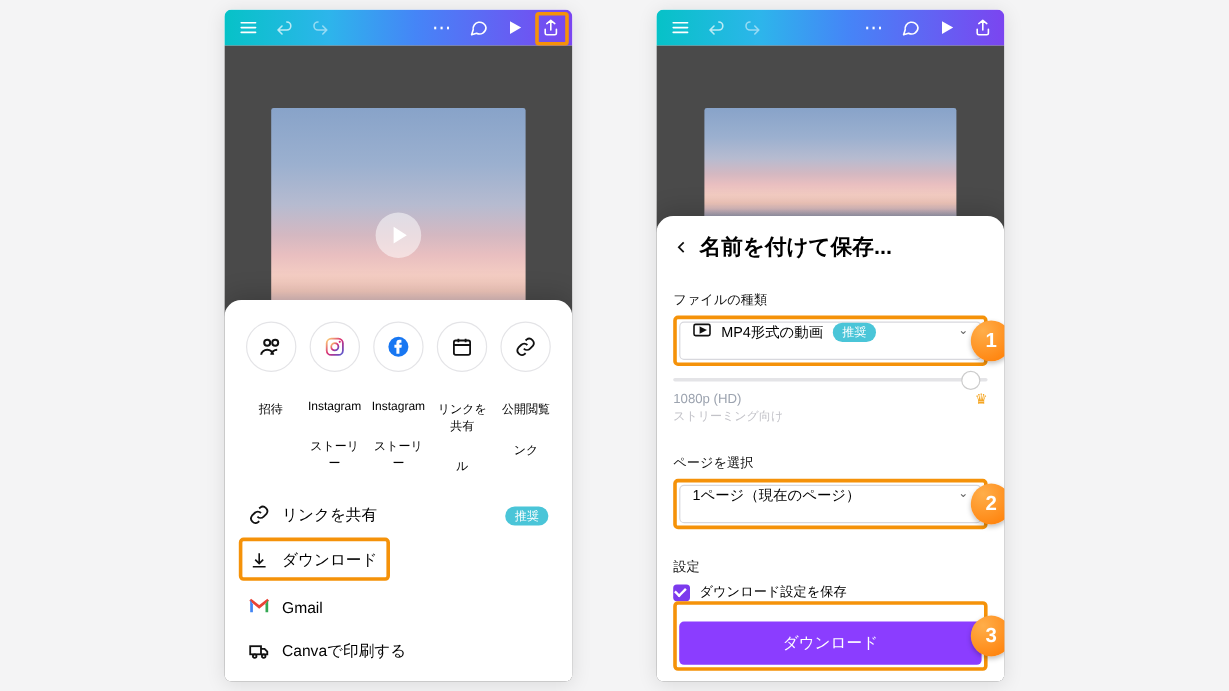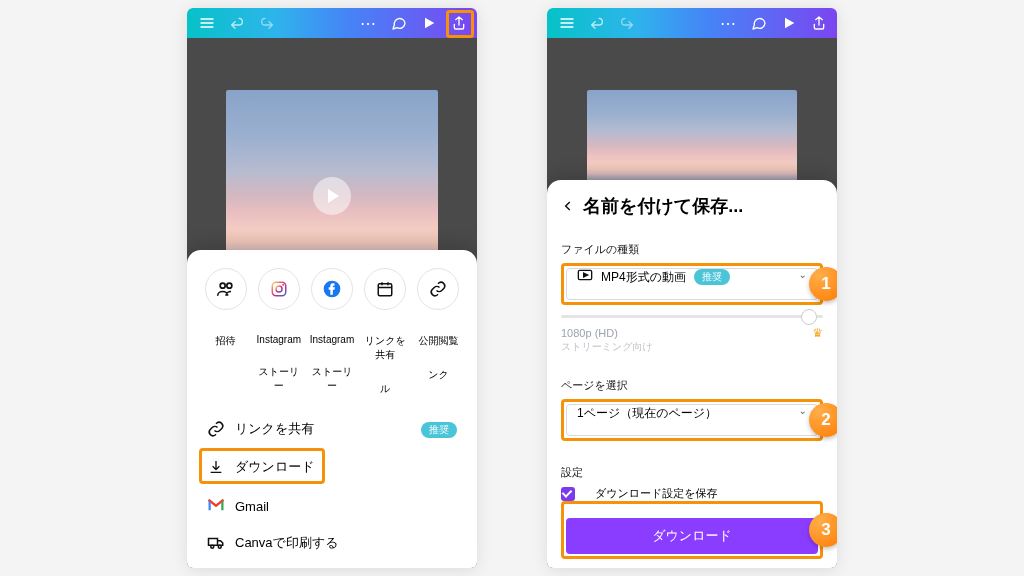--- a/index.html
+++ b/index.html
@@ -40,21 +40,21 @@
   .sheet2 h4{font-size:18px;font-weight:600;display:flex;align-items:center;gap:8px}
   .lbl{font-size:11px;color:#111;margin-top:24px;margin-bottom:6px}
   .sel{border:1px solid #d8d8dd;border-radius:4px;height:32px;display:flex;align-items:flex-start;padding:0 10px;font-size:12px;gap:8px;position:relative}
   .sel .chev{margin-left:auto;font-size:10px;color:#666}
   .rec-badge{background:#4ac5d8;color:#fff;font-size:10px;padding:1px 8px;border-radius:10px}
   .slider{height:3px;background:#e4e4e7;border-radius:2px;margin-top:10px;position:relative}
   .slider::after{content:"";position:absolute;right:6px;top:-6px;width:14px;height:14px;background:#fff;border:1px solid #ccc;border-radius:50%}
   .q-sub{font-size:11px;color:#9ca3af;margin-top:8px;display:flex;align-items:center}
   .crown{margin-left:auto;color:#f5a623;font-size:12px}
   .q-sub2{font-size:10px;color:#c2c2c8}
-  .chk{display:flex;align-items:center;gap:20px;font-size:11px;margin-top:4px}
+  .chk{display:flex;align-items:center;gap:8px;font-size:11px;margin-top:4px}
   .chkbox{width:14px;height:14px;background:#7c3aed;border-radius:3px;position:relative}
   .chkbox::after{content:"";position:absolute;left:3px;top:1px;width:4px;height:7px;border:solid #fff;border-width:0 2px 2px 0;transform:rotate(45deg)}
   .dlbtn{margin-top:12px;height:36px;background:#8b3dff;color:#fff;border-radius:4px;display:flex;align-items:center;justify-content:center;font-size:13px;font-weight:500}
   .hl{border:3px solid #f59209;border-radius:4px;position:relative}
   .hl-wrap{position:relative}
   .bubble{position:absolute;right:-20px;top:50%;transform:translateY(-50%);width:34px;height:34px;border-radius:50%;background:radial-gradient(circle at 30% 25%,#ffae4a,#ff7a00);color:#fff;font-weight:700;display:flex;align-items:center;justify-content:center;font-size:17px;box-shadow:0 2px 4px rgba(0,0,0,.25)}
 </style>
 </head>
 <body>
 

